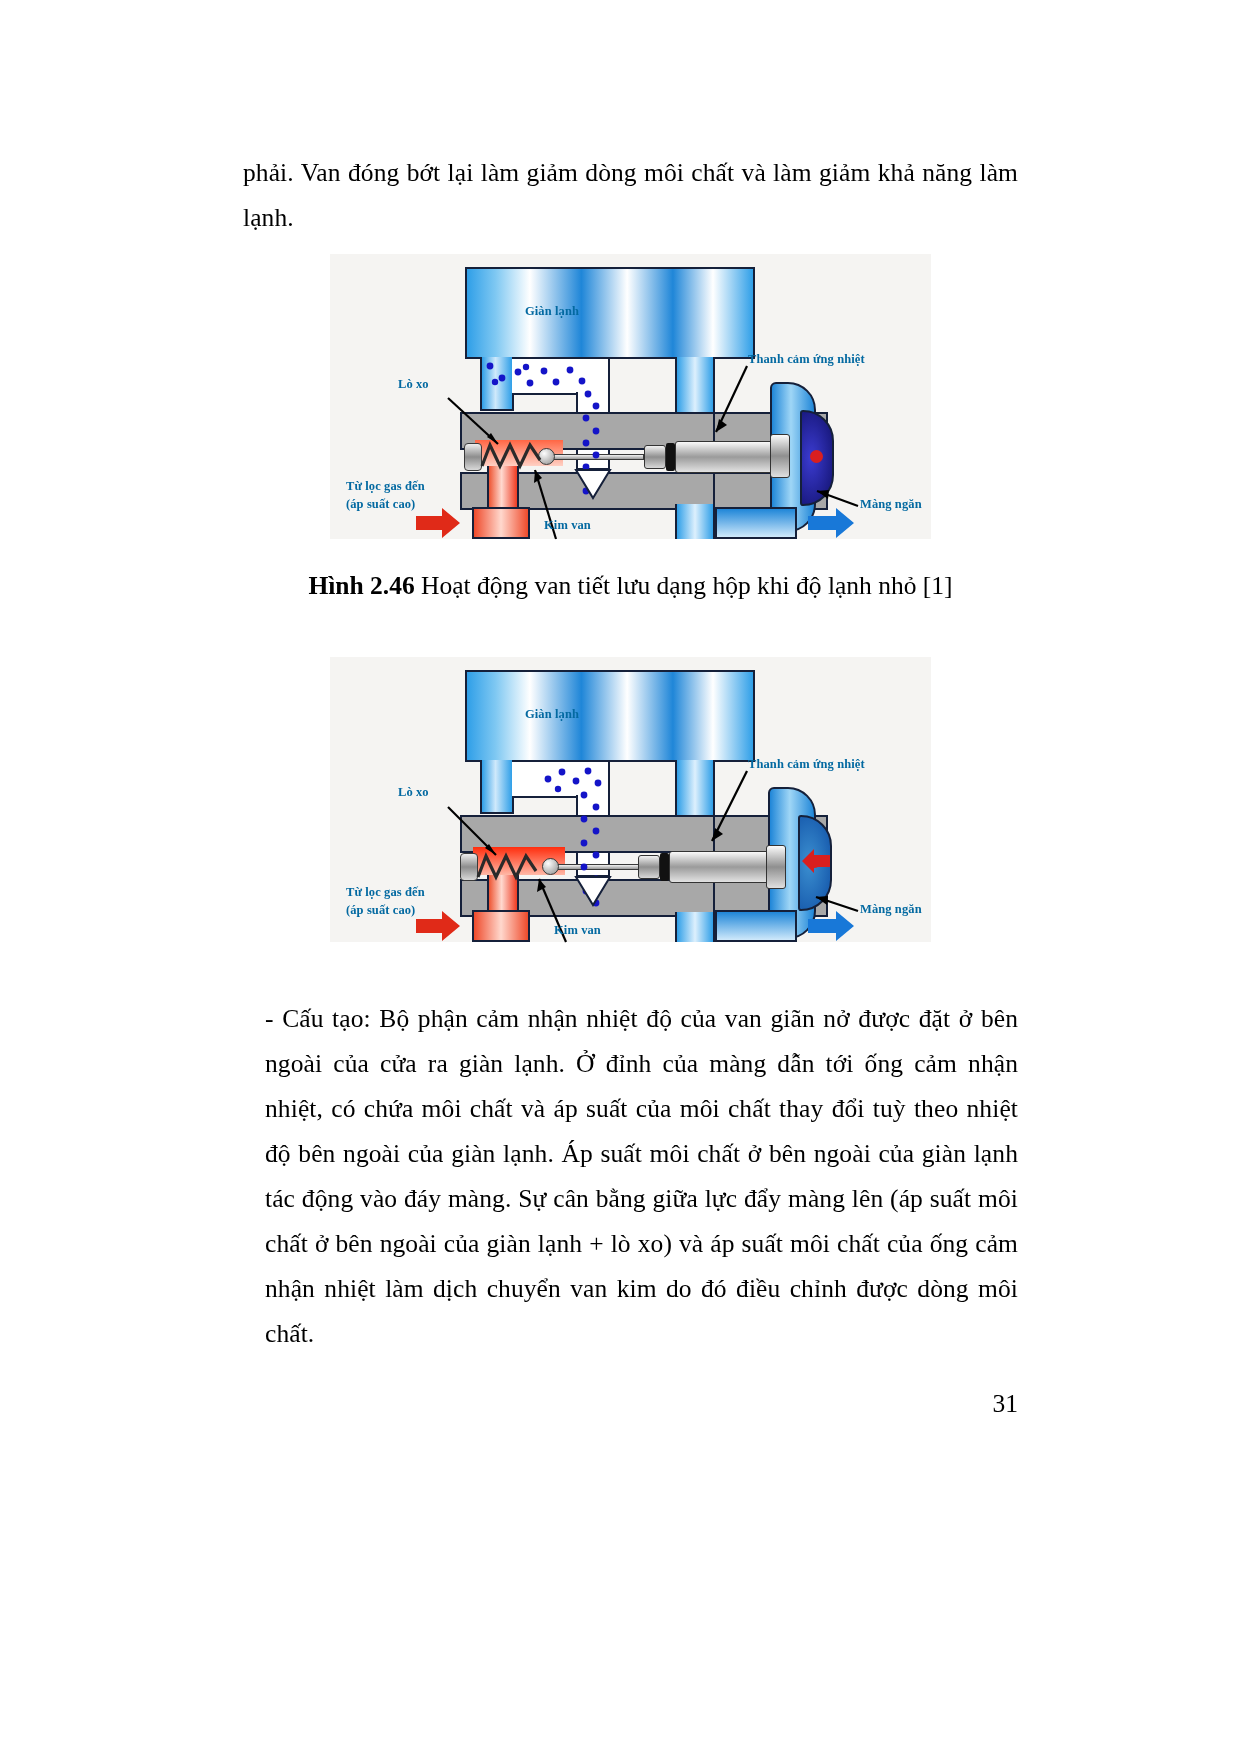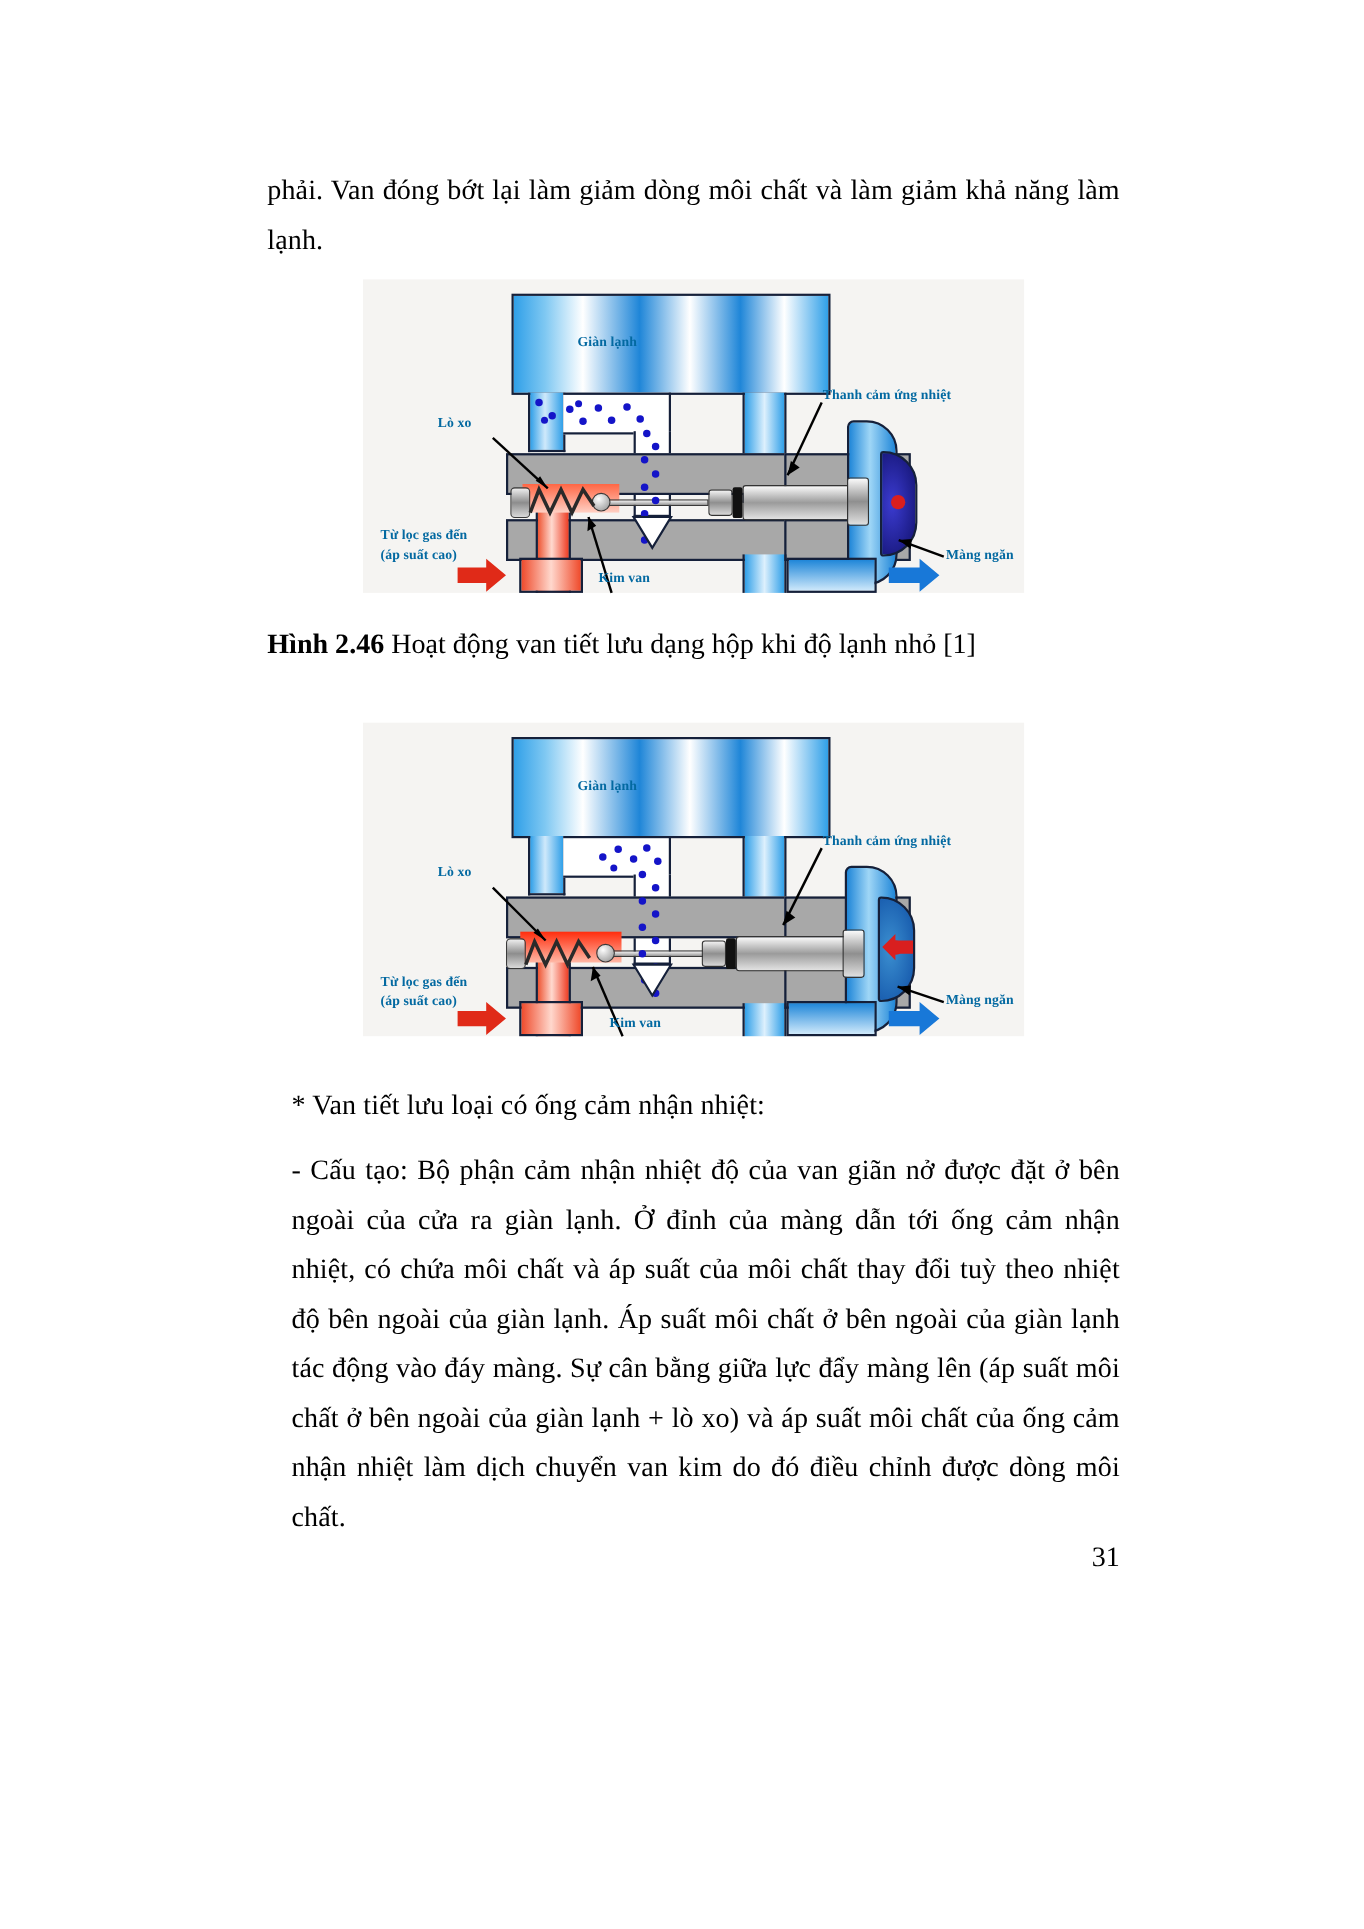--- a/index.html
+++ b/index.html
@@ -52,27 +52,28 @@
     background: #f5f4f2;
     box-sizing: border-box;
   }
   .fig1 { width: 601px; height: 285px; }
   .fig2 { width: 601px; height: 285px; }
 
   .caption {
     margin: 0;
     font-size: 25.5px;
     line-height: 42px;
+    text-align: center;
   }
   .caption b { font-weight: bold; }
 
   .page-number {
     position: absolute;
     right: 222px;
-    bottom: 323px;
+    bottom: 335px;
     font-size: 25.5px;
   }
 
   
   .d { position: absolute; box-sizing: border-box; }
 
   .lbl {
     position: absolute;
     font-family: "Liberation Serif", "DejaVu Serif", serif;
     font-weight: bold;
@@ -377,21 +378,20 @@
         <div class="lbl" style="left:418px;top:100px;">Thanh cảm ứng nhiệt</div>
         <div class="lbl" style="left:530px;top:245px;">Màng ngăn</div>
       </div>
     </div>
 
     <div class="spacer-md"></div>
 
 
     <div class="spacer-sm"></div>
 
-    <p class="body-text indent-med">* Van tiết lưu loại có ống cảm nhận nhiệt:</p>
 
     <div class="spacer-sm"></div>
 
     <p class="body-text indent-med">- Cấu tạo: Bộ phận cảm nhận nhiệt độ của van giãn nở được đặt ở bên ngoài của cửa ra giàn lạnh. Ở đỉnh của màng dẫn tới ống cảm nhận nhiệt, có chứa môi chất và áp suất của môi chất thay đổi tuỳ theo nhiệt độ bên ngoài của giàn lạnh. Áp suất môi chất ở bên ngoài của giàn lạnh tác động vào đáy màng. Sự cân bằng giữa lực đẩy màng lên (áp suất môi chất ở bên ngoài của giàn lạnh + lò xo) và áp suất môi chất của ống cảm nhận nhiệt làm dịch chuyển van kim do đó điều chỉnh được dòng môi chất.</p>
 
   </div>
 
   <div class="page-number">31</div>
 
 </div>

